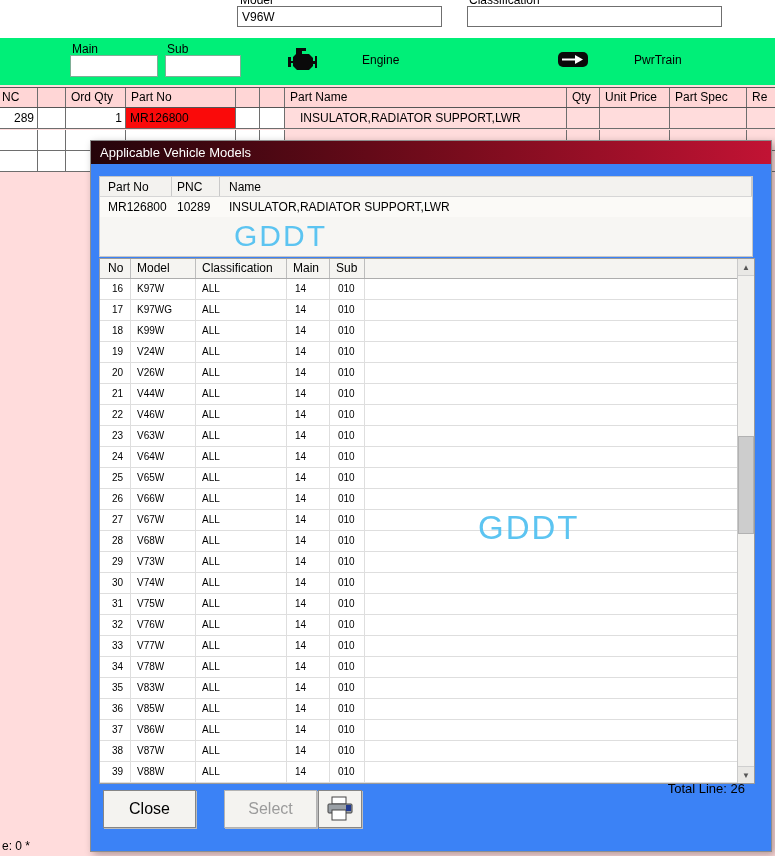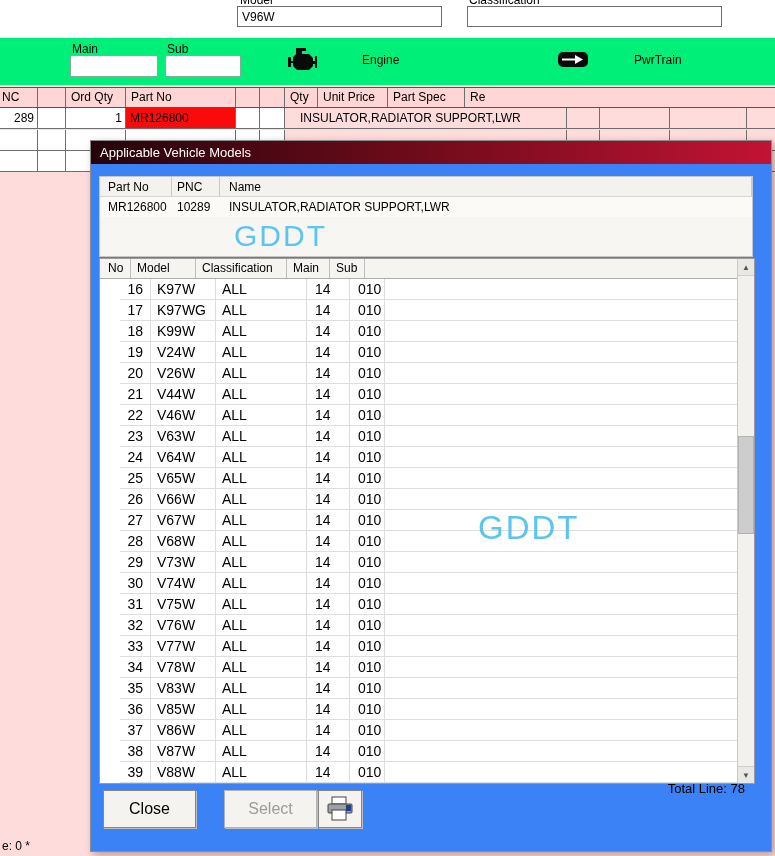--- a/index.html
+++ b/index.html
@@ -76,21 +76,21 @@
                 border:1px solid #9b9b9b;background:#fff;overflow:hidden;}
   .mt-head{position:absolute;left:0;top:0;right:17px;height:20px;display:flex;
            background:#f5f4f1;border-bottom:1px solid #adadad;font-size:12px;line-height:19px;}
   .mt-head .mh{border-right:1px solid #bdbdbd;padding-left:6px;overflow:hidden;white-space:nowrap;}
   .mh.c0{width:31px;padding-left:8px;}
   .mh.c1{width:65px;}
   .mh.c2{width:91px;}
   .mh.c3{width:43px;}
   .mh.c4{width:35px;}
   .mt-body{position:absolute;left:0;top:20px;right:17px;bottom:0;overflow:hidden;}
-  .mrow{display:flex;height:21px;line-height:20px;border-bottom:1px solid #dedede;font-size:14px;margin-left:20px;}
+  .mrow{display:flex;height:21px;line-height:20px;border-bottom:1px solid #dedede;font-size:10px;}
   .mcell{border-right:1px solid #dedede;padding-left:6px;overflow:hidden;white-space:nowrap;}
   .mcell.c0{width:31px;text-align:right;padding-right:7px;padding-left:0;}
   .mcell.c1{width:65px;}
   .mcell.c2{width:91px;}
   .mcell.c3{width:43px;padding-left:8px;}
   .mcell.c4{width:35px;padding-left:8px;}
 
   .sb{position:absolute;top:0;right:0;width:17px;height:100%;background:#f2f1ee;
       border-left:1px solid #c9c9c9;}
   .sb-btn{position:absolute;left:0;width:16px;height:17px;background:#e9e8e5;
@@ -145,20 +145,21 @@
 
   <div class="pinkbase"></div>
 
   <div class="phead">
     <div class="pc w-pnc">NC</div>
     <div class="pc w-b1"></div>
     <div class="pc w-oq">Ord Qty</div>
     <div class="pc w-pn">Part No</div>
     <div class="pc w-b2"></div>
     <div class="pc w-b3"></div>
+    <div class="pc w-pname">Part Name</div>
     <div class="pc w-qty">Qty</div>
     <div class="pc w-up">Unit Price</div>
     <div class="pc w-ps">Part Spec</div>
     <div class="pc w-rem">Re</div>
   </div>
 
   <div class="prow" style="top:108px">
     <div class="pc w-pnc cell-white num">289</div>
     <div class="pc w-b1 cell-white"></div>
     <div class="pc w-oq cell-white num">1</div>
@@ -411,16 +412,16 @@
     <button class="btn print-btn">
       <span>
         <svg width="28" height="26" viewBox="0 0 28 26">
           <rect x="6" y="1" width="14" height="7" fill="#fff" stroke="#444"></rect>
           <rect x="2" y="8" width="24" height="9" rx="1" fill="#9aa0a6" stroke="#444"></rect>
           <rect x="6" y="14" width="14" height="10" fill="#fff" stroke="#444"></rect>
           <rect x="20" y="9" width="5" height="6" fill="#223a8f"></rect>
         </svg>
       </span>
     </button>
-    <div class="total-line">Total Line: 78</div>
+    <div class="total-line">Total Line: 26</div>
   </div>
 
 </div>
 
 </body></html>

